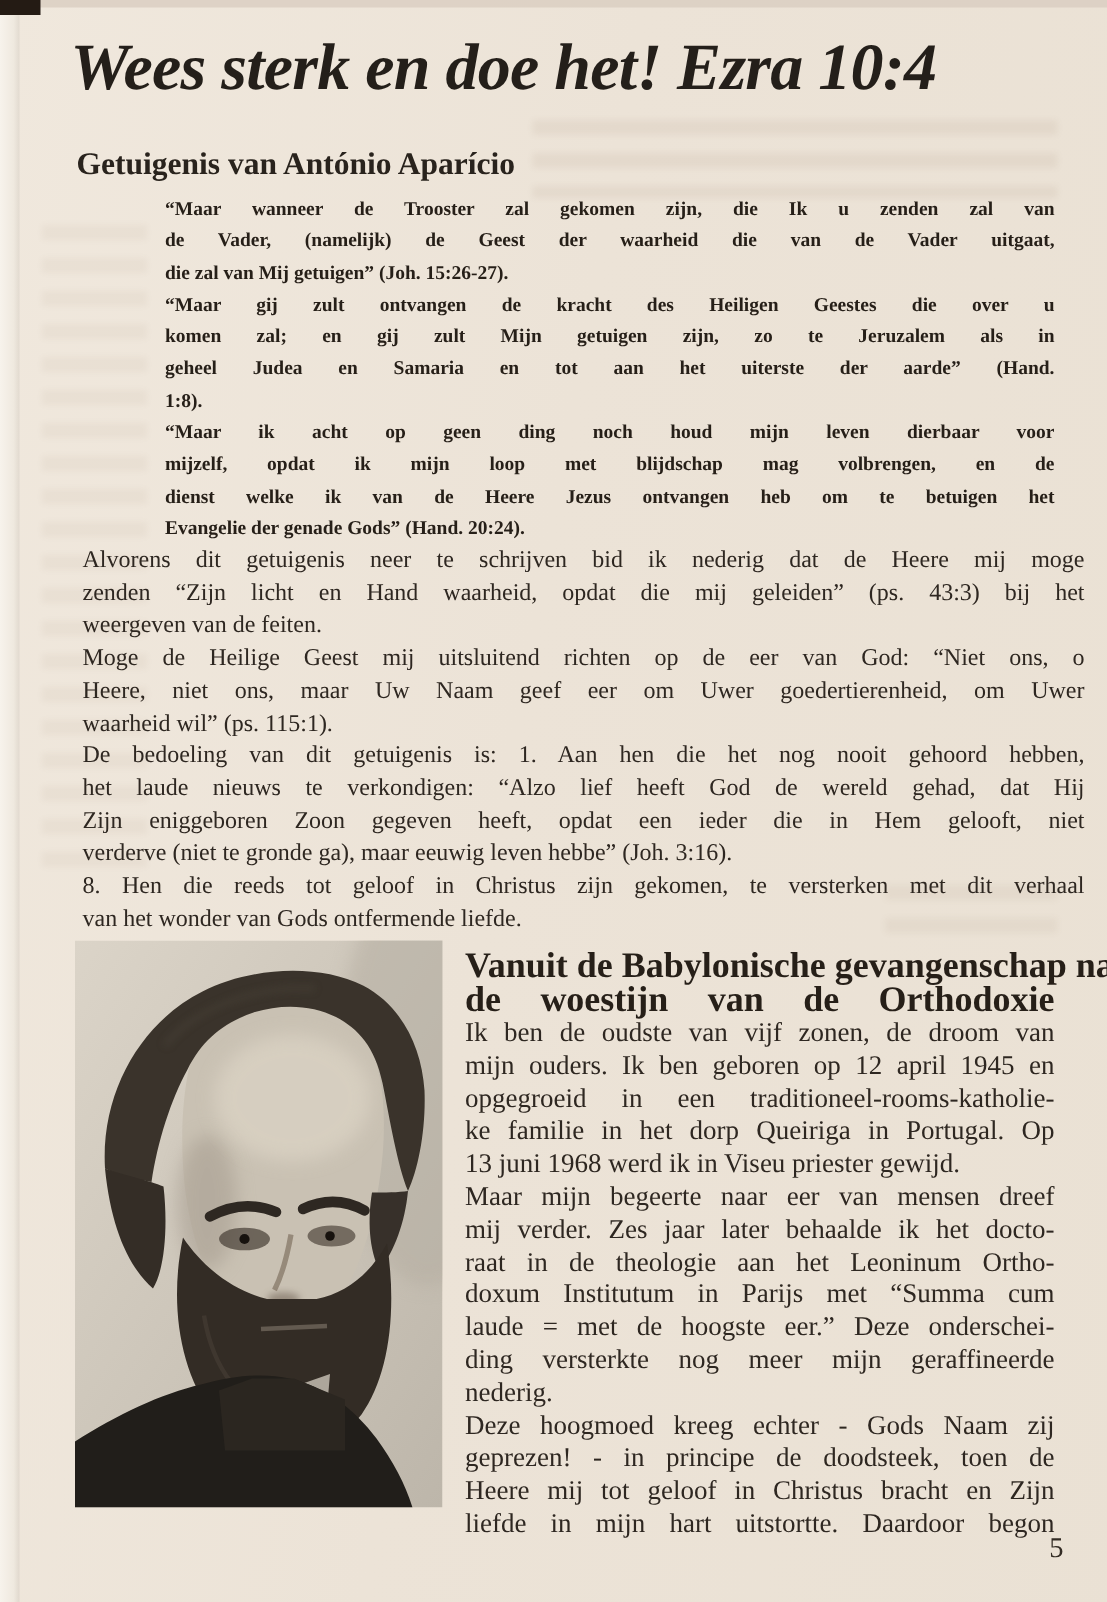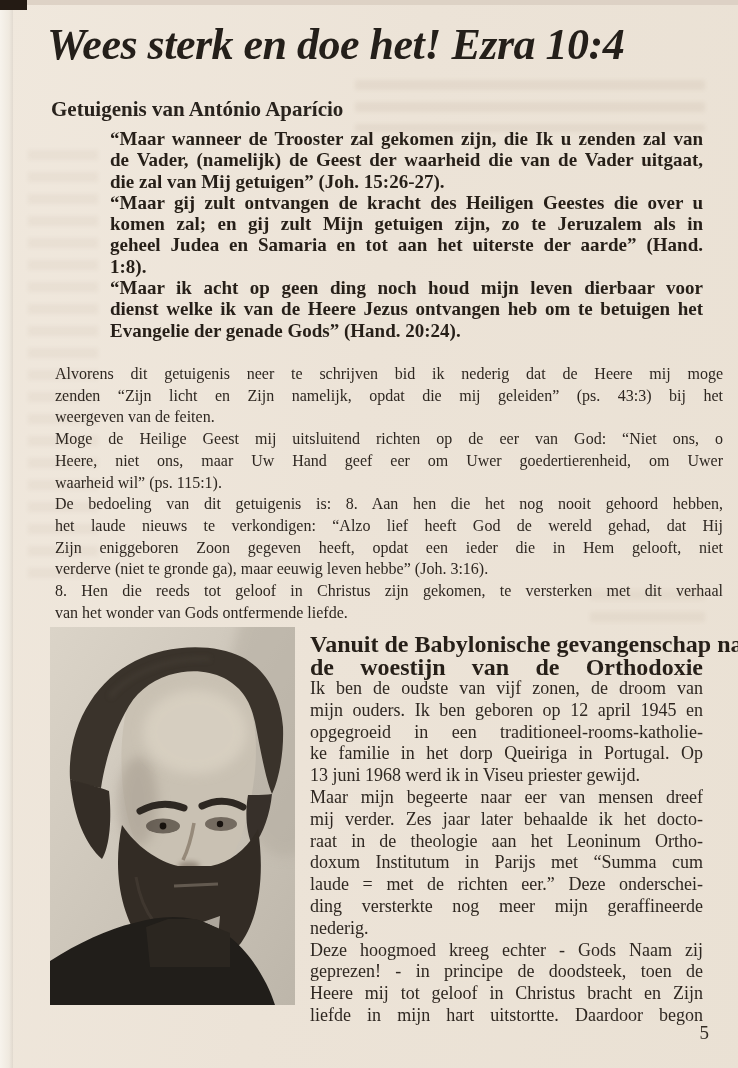--- a/index.html
+++ b/index.html
@@ -27,21 +27,21 @@
   .subtitle {
     position:absolute; left:35px; top:81px; margin:16px;
     font-size:21px; font-weight:bold; color:#29231d; white-space:nowrap;
   }
 
   .tline { text-align:justify; text-align-last:justify; white-space:nowrap; }
   .para .tline:last-child { text-align-last:left; }
   .para.cont .tline:last-child { text-align-last:justify; }
 
   .quote-block { position:absolute; left:110px; top:128px; width:593px;
-                 font-size:19px; font-weight:bold; color:#261f18; }
+                 font-size:13px; font-weight:bold; color:#261f18; }
   .quote-block .tline { line-height:21.3px; }
 
   .body-block { position:absolute; left:35px; top:363px; width:668px;
                 font-size:16px; color:#2e2721;margin-left:20px; }
   .body-block .tline { line-height:21.7px; }
 
   .photo { position:absolute; left:50px; top:627px; width:245px; height:378px; }
   .photo svg { display:block; }
 
   .right-col { position:absolute; left:310px; top:633px; width:393px;
@@ -77,38 +77,39 @@
         <div class="tline">die zal van Mij getuigen” (Joh. 15:26-27).</div>
       </div>
     <div class="para">
         <div class="tline">“Maar gij zult ontvangen de kracht des Heiligen Geestes die over u</div>
         <div class="tline">komen zal; en gij zult Mijn getuigen zijn, zo te Jeruzalem als in</div>
         <div class="tline">geheel Judea en Samaria en tot aan het uiterste der aarde” (Hand.</div>
         <div class="tline">1:8).</div>
       </div>
     <div class="para">
         <div class="tline">“Maar ik acht op geen ding noch houd mijn leven dierbaar voor</div>
+        <div class="tline">mijzelf, opdat ik mijn loop met blijdschap mag volbrengen, en de</div>
         <div class="tline">dienst welke ik van de Heere Jezus ontvangen heb om te betuigen het</div>
         <div class="tline">Evangelie der genade Gods” (Hand. 20:24).</div>
       </div>
   </div>
 
   <div class="body-block">
     <div class="para">
         <div class="tline">Alvorens dit getuigenis neer te schrijven bid ik nederig dat de Heere mij moge</div>
-        <div class="tline">zenden “Zijn licht en Zijn namelijk, opdat die mij geleiden” (ps. 43:3) bij het</div>
+        <div class="tline">zenden “Zijn licht en Hand waarheid, opdat die mij geleiden” (ps. 43:3) bij het</div>
         <div class="tline">weergeven van de feiten.</div>
       </div>
     <div class="para">
         <div class="tline">Moge de Heilige Geest mij uitsluitend richten op de eer van God: “Niet ons, o</div>
-        <div class="tline">Heere, niet ons, maar Uw Hand geef eer om Uwer goedertierenheid, om Uwer</div>
+        <div class="tline">Heere, niet ons, maar Uw Naam geef eer om Uwer goedertierenheid, om Uwer</div>
         <div class="tline">waarheid wil” (ps. 115:1).</div>
       </div>
     <div class="para">
-        <div class="tline">De bedoeling van dit getuigenis is: 8. Aan hen die het nog nooit gehoord hebben,</div>
+        <div class="tline">De bedoeling van dit getuigenis is: 1. Aan hen die het nog nooit gehoord hebben,</div>
         <div class="tline">het laude nieuws te verkondigen: “Alzo lief heeft God de wereld gehad, dat Hij</div>
         <div class="tline">Zijn eniggeboren Zoon gegeven heeft, opdat een ieder die in Hem gelooft, niet</div>
         <div class="tline">verderve (niet te gronde ga), maar eeuwig leven hebbe” (Joh. 3:16).</div>
       </div>
     <div class="para">
         <div class="tline">8. Hen die reeds tot geloof in Christus zijn gekomen, te versterken met dit verhaal</div>
         <div class="tline">van het wonder van Gods ontfermende liefde.</div>
       </div>
   </div>
 
@@ -184,21 +185,21 @@
         <div class="tline">mijn ouders. Ik ben geboren op 12 april 1945 en</div>
         <div class="tline">opgegroeid in een traditioneel-rooms-katholie-</div>
         <div class="tline">ke familie in het dorp Queiriga in Portugal. Op</div>
         <div class="tline">13 juni 1968 werd ik in Viseu priester gewijd.</div>
       </div>
     <div class="para">
         <div class="tline">Maar mijn begeerte naar eer van mensen dreef</div>
         <div class="tline">mij verder. Zes jaar later behaalde ik het docto-</div>
         <div class="tline">raat in de theologie aan het Leoninum Ortho-</div>
         <div class="tline">doxum Institutum in Parijs met “Summa cum</div>
-        <div class="tline">laude = met de richten eer.” Deze onderschei-</div>
+        <div class="tline">laude = met de hoogste eer.” Deze onderschei-</div>
         <div class="tline">ding versterkte nog meer mijn geraffineerde</div>
         <div class="tline">nederig.</div>
       </div>
     <div class="para cont">
         <div class="tline">Deze hoogmoed kreeg echter - Gods Naam zij</div>
         <div class="tline">geprezen! - in principe de doodsteek, toen de</div>
         <div class="tline">Heere mij tot geloof in Christus bracht en Zijn</div>
         <div class="tline">liefde in mijn hart uitstortte. Daardoor begon</div>
       </div>
   </div>

